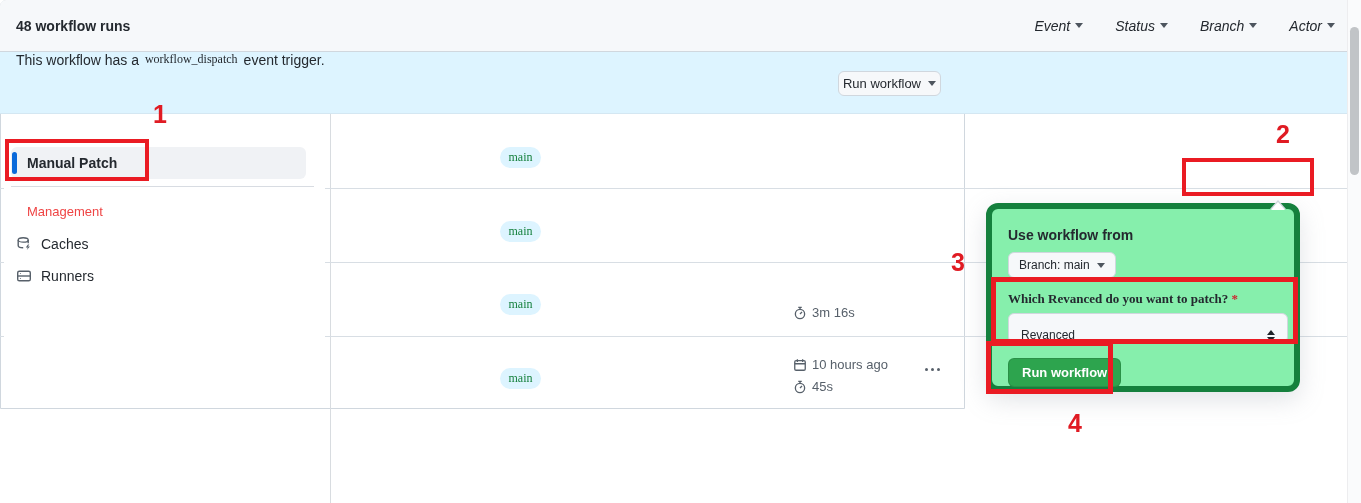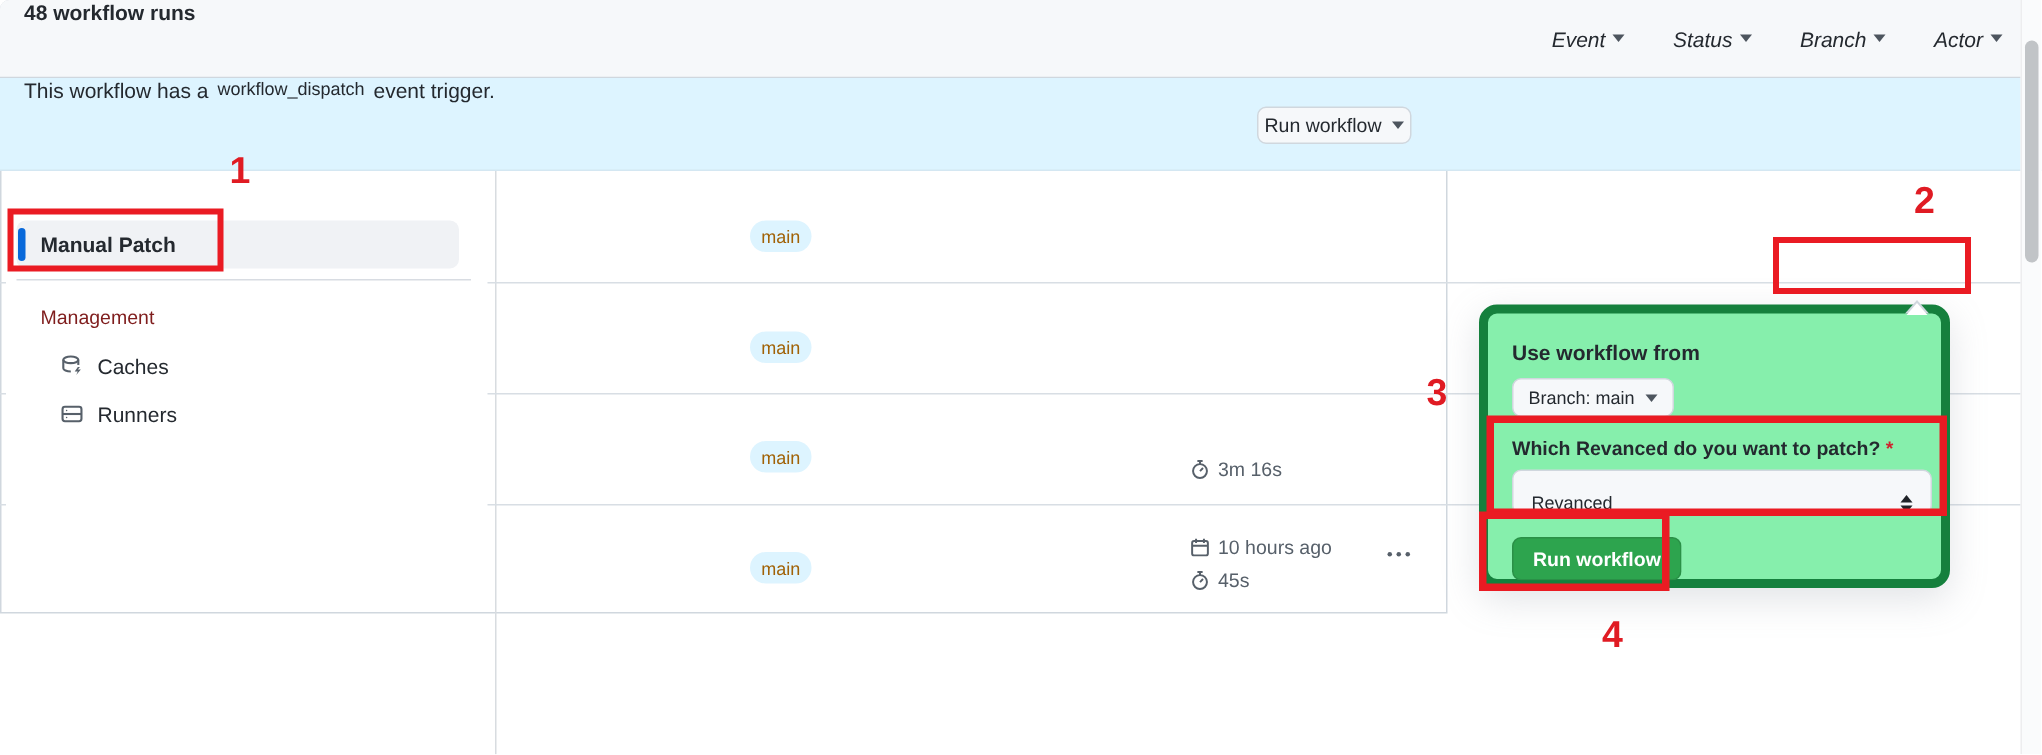--- a/index.html
+++ b/index.html
@@ -3,40 +3,40 @@
 <meta charset="utf-8">
 <style>
   * { margin:0; padding:0; box-sizing:border-box; }
   html,body { background:#fff; }
   #canvas {
     position:relative; width:1361px; height:503px; overflow:hidden;
     background:#fff; font-family:"Liberation Sans", sans-serif;
     color:#24292f; font-size:14px;
   }
   .abs { position:absolute; }
-  .mono { font-family:Liberation Sans, sans-serif; }
+  .mono { font-family:Liberation Serif, serif; }
 
   
   #tab-indicator { left:220px; top:0; width:88px; height:4px; background:#f78166; border-radius:2px; }
   #sidebar-title { left:11px; top:25px; font-size:20px; font-weight:700; }
   .btn {
     display:inline-flex; align-items:center; justify-content:center; gap:6px;
     background:#f6f8fa; border:1px solid #d0d7de; border-radius:6px;
     font-size:12px; color:#24292f; cursor:pointer;
   }
   #new-workflow-btn { left:205px; top:22px; width:101px; height:27px; }
   .side-item { left:11px; width:295px; height:32px; display:flex; align-items:center; padding-left:16px; border-radius:6px; cursor:pointer; font-size:14px; }
   #item-all { top:68px; }
   #item-check { top:116px; }
   #item-manual { top:147px; background:#f0f2f5; font-weight:700; }
   #manual-accent { left:12px; top:152px; width:5px; height:22px; background:#0969da; border-radius:3px; }
   .side-divider { left:11px; width:303px; height:1px; background:#d8dce2; }
   #side-div1 { top:105px; } #side-div2 { top:186px; }
-  #mgmt-label { left:27px; top:204px; font-size:13px; color:#7f1d1d; }
-  .mgmt-item { left:40px; display:flex; align-items:center; gap:9px; font-size:14px; cursor:pointer; }
+  #mgmt-label { left:27px; top:204px; font-size:13px; color:#ef4444; }
+  .mgmt-item { left:16px; display:flex; align-items:center; gap:9px; font-size:14px; cursor:pointer; }
   #item-caches { top:236px; } #item-runners { top:268px; }
   #sidebar-border { left:330px; top:0; width:1px; height:503px; background:#d8dce0; }
 
   
   #page-title { left:355px; top:21px; font-size:20px; font-weight:600; }
   #file-link { left:355px; top:54px; font-size:14px; color:#0969da; cursor:pointer; }
   #filter-box {
     left:980px; top:17px; width:300px; height:33px;
     border:1px solid #d0d7de; border-radius:6px; background:#fff;
     display:flex; align-items:center; padding:0 10px; gap:8px;
@@ -44,33 +44,33 @@
   #filter-input { border:none; outline:none; flex:1; font-size:14px; color:#24292f;
     font-family:"Liberation Sans",sans-serif; background:transparent; }
   #filter-input::placeholder { color:#6e7781; }
   #header-kebab { left:1288px; top:17px; width:35px; height:33px; }
 
   
   #runs-box { left:355px; top:95px; width:965px; height:409px;
     border:1px solid #d0d7de; border-radius:6px 6px 0 0; background:#fff; }
   #runs-header { position:absolute; left:0; top:0; width:100%; height:52px;
     background:#f6f8fa; border-bottom:1px solid #d0d7de; border-radius:6px 6px 0 0;
-    display:flex; padding:0 16px; }
+    display:flex; align-items:center; padding:0 16px; }
   #runs-count { font-weight:700; font-size:14px; }
   #runs-filters { margin-left:auto; display:flex; gap:32px; padding-right:10px;font-style:italic; }
   .filter-link { display:flex; align-items:center; gap:5px; cursor:pointer; font-size:14px; color:#24292f; }
   .caret { width:0; height:0; border-left:4px solid transparent; border-right:4px solid transparent; border-top:5px solid #4d555e; }
   #banner { position:absolute; left:0; top:52px; width:100%; height:62px;
     background:#ddf4ff; border-bottom:1px solid #d4e7f2; display:flex; padding:0 16px; font-size:14px; }
   #banner .code { font-size:12px; margin:0 6px; }
   #run-workflow-banner-btn { position:absolute; left:838px; top:19px; width:103px; height:25px; font-size:13px; gap:7px; }
   .row-divider { position:absolute; left:325px; right:1px; height:1px; background:#d8dee4; }
   .row-divider-stub { position:absolute; left:0; width:4px; height:1px; background:#d8dee4; }
   .branch-badge { position:absolute; left:500px; width:41px; height:21px;
-    background:#ddf4ff; color:#a16207; border-radius:11px;
+    background:#ddf4ff; color:#15803d; border-radius:11px;
     font-size:12px; display:flex; align-items:center; justify-content:center; cursor:pointer; }
   .meta { position:absolute; display:flex; align-items:center; gap:5px; color:#57606a; font-size:13px; }
   .kebab-dots { display:flex; gap:3px; }
   .kebab-dots i { width:3px; height:3px; border-radius:50%; background:#57606a; }
   #row-kebab { position:absolute; left:918px; top:360px; width:28px; height:18px;
     display:flex; align-items:center; justify-content:center; cursor:pointer; background:transparent; border:none; }
 
   
   #panel { left:986px; top:203px; width:314px; height:189px; background:#86efac;
     border:6px solid #15803d; border-radius:12px; z-index:5;

